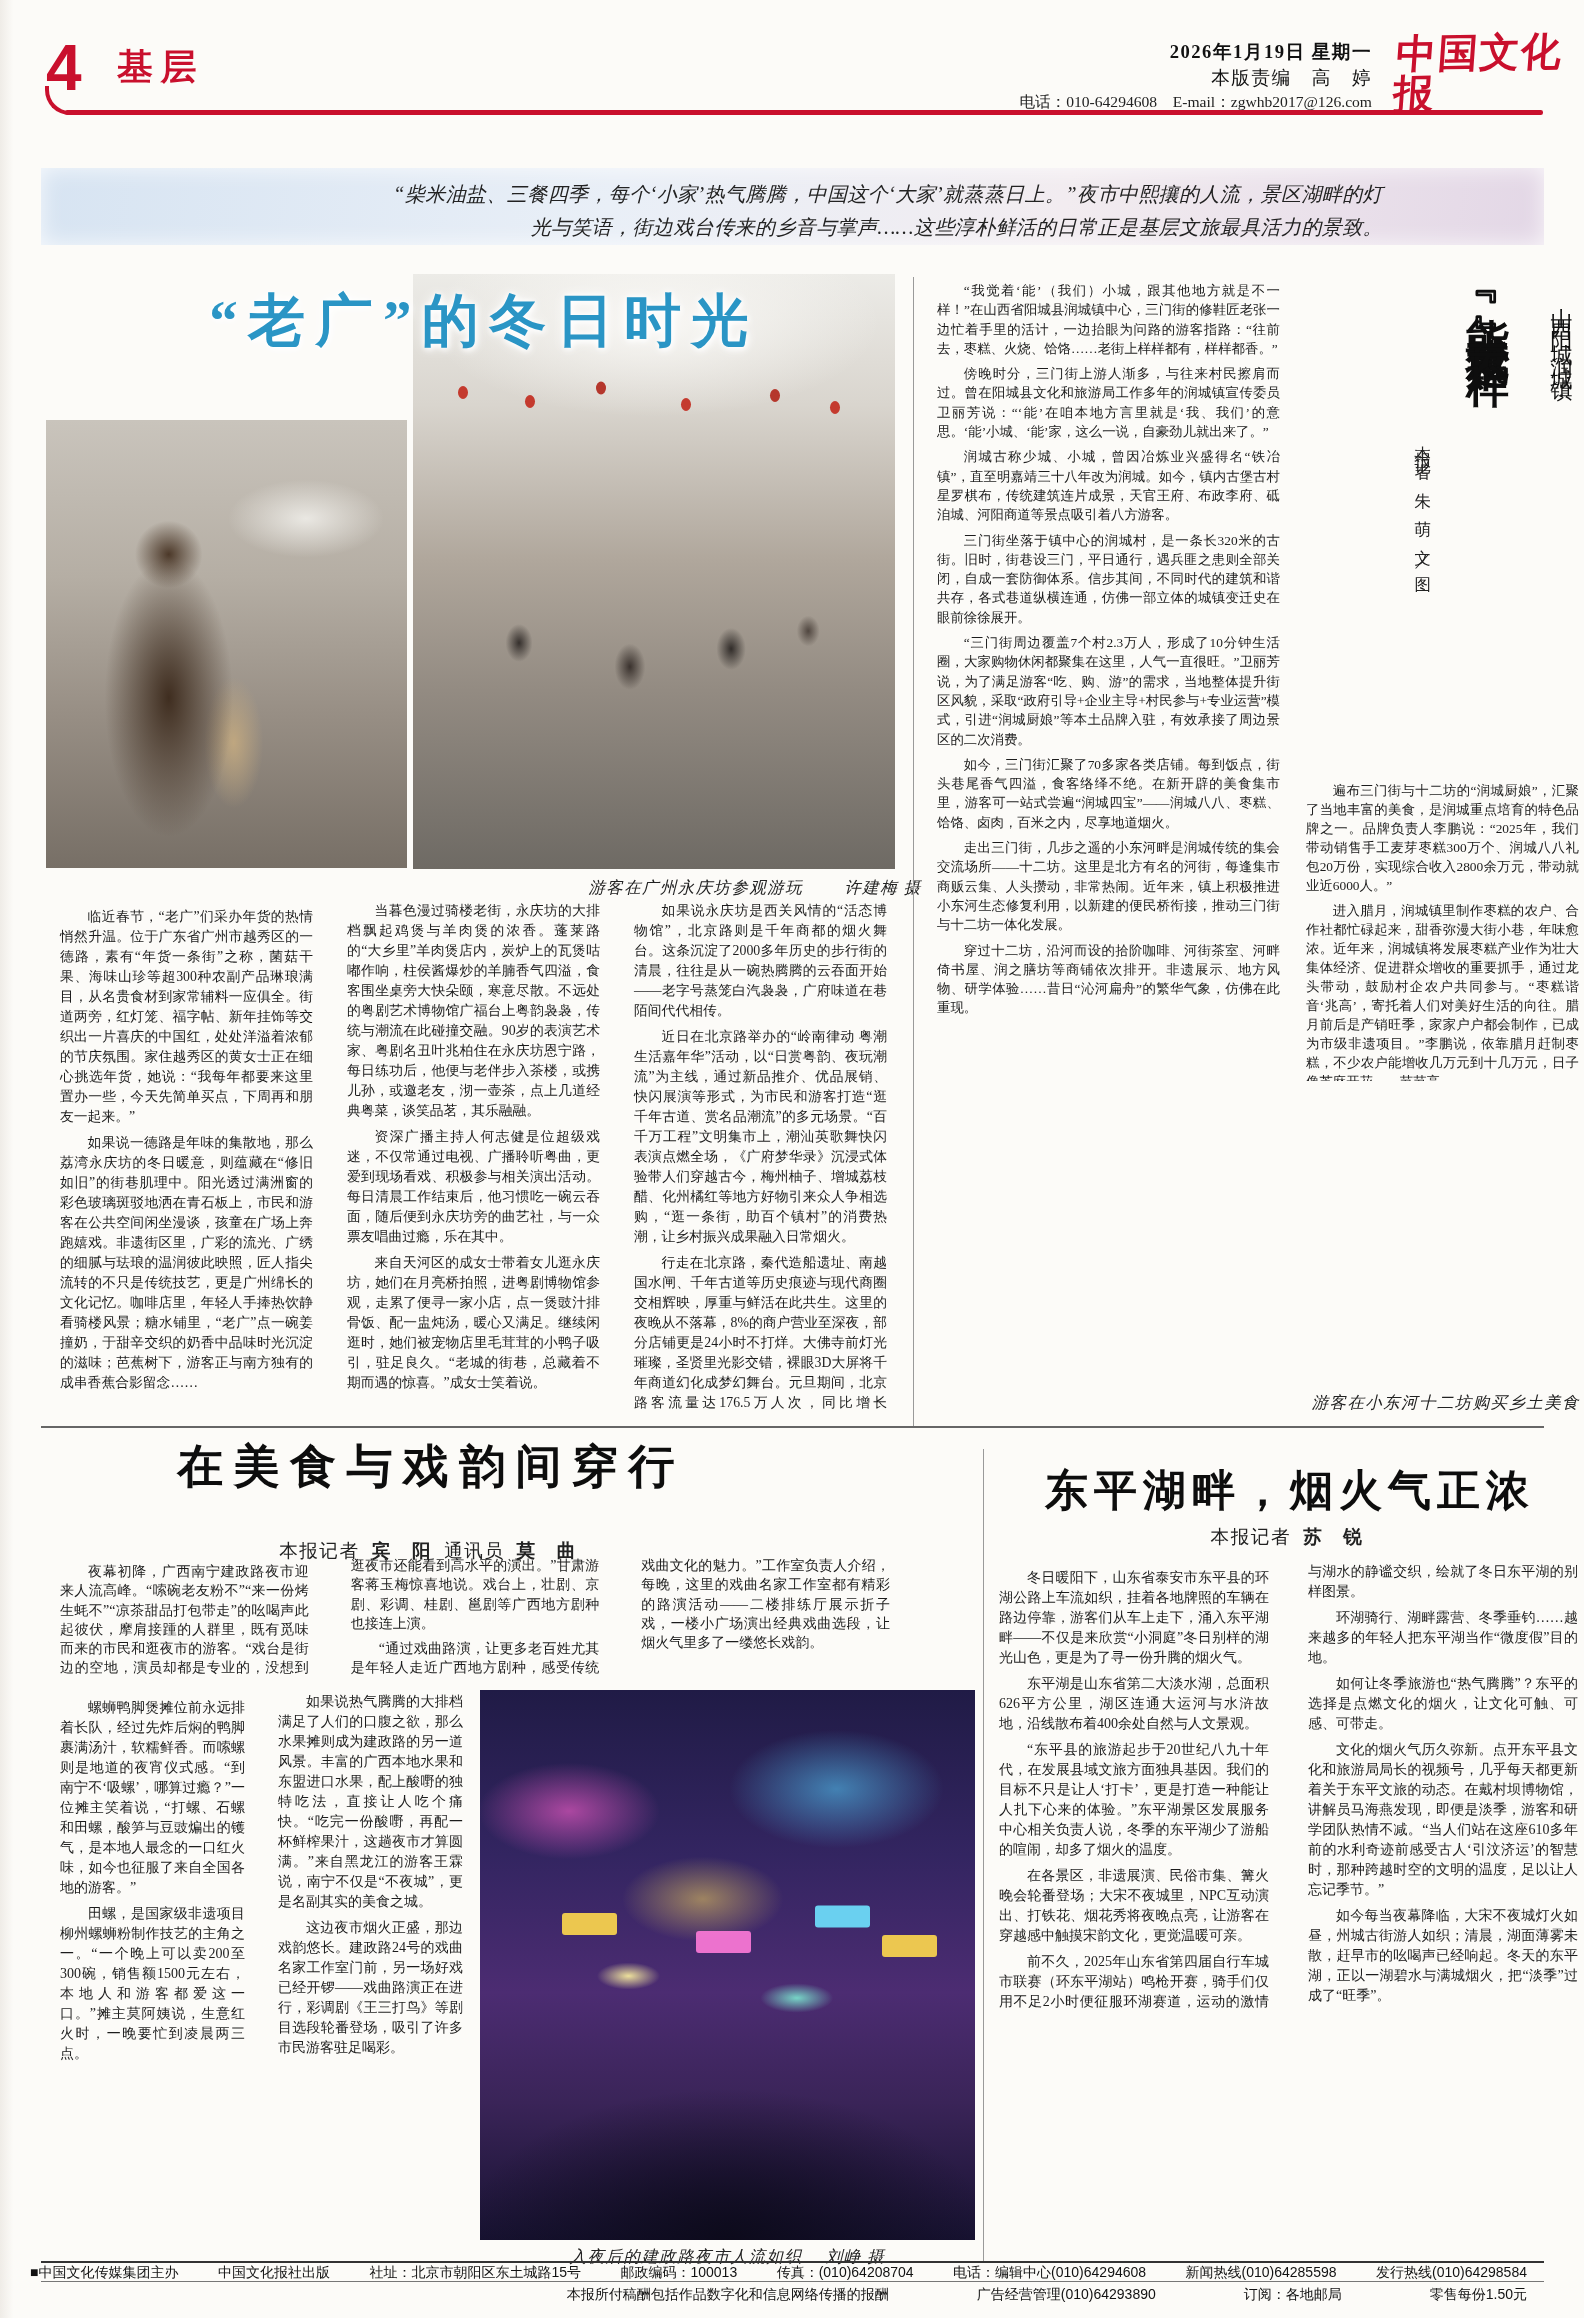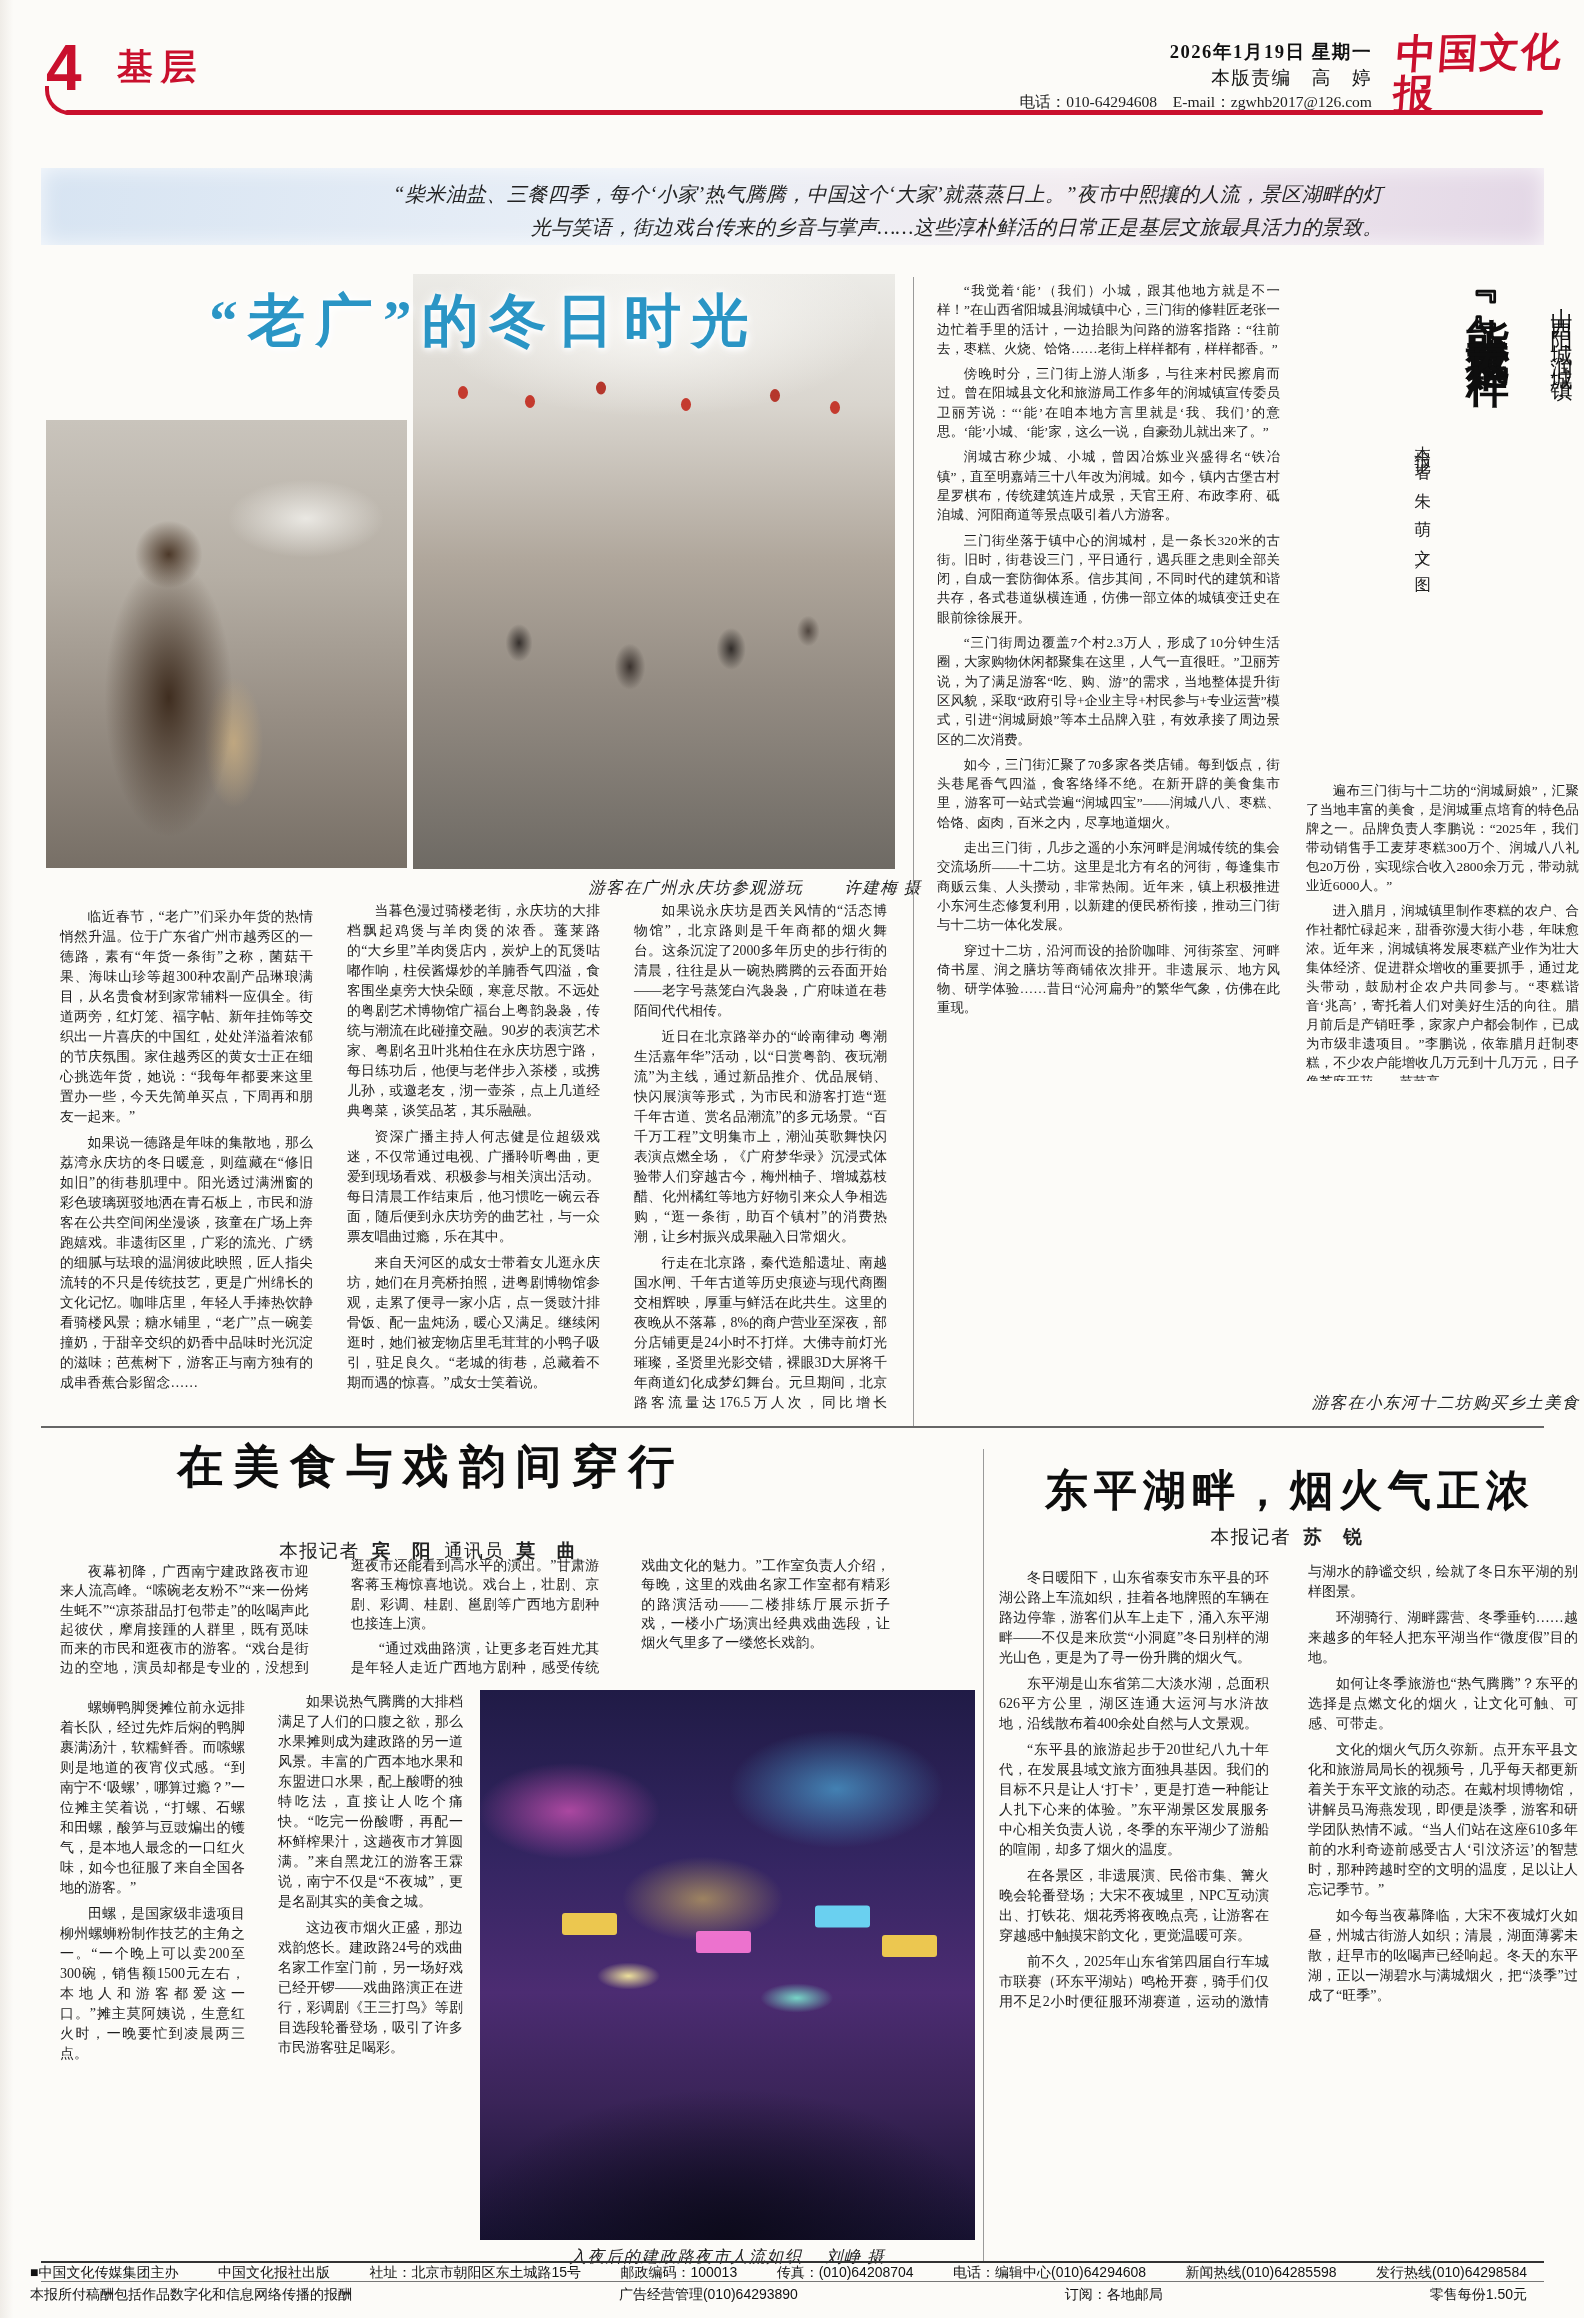--- a/index.html
+++ b/index.html
@@ -110,21 +110,21 @@
   #dongping-byline{left:996px;top:1524px;width:588px;text-align:center;font-size:18.6px;letter-spacing:1.5px;color:#222;}
   #dongping-byline b{margin:0 6px;}
   #dongping-body{left:993px;top:1562px;width:591px;height:698px;column-count:2;column-gap:27px;
     font-size:14px;line-height:20px;text-align:justify;overflow:hidden;}
 
   
   #footer-rule-a{left:41px;top:2261px;width:1503px;height:1.5px;background:#333;}
   #footer-rule-b{left:41px;top:2281px;width:1503px;height:0.7px;background:#777;}
   .footer-line{left:30px;width:1497px;display:flex;font-size:14px;color:#111;white-space:nowrap;font-family:"Liberation Sans",sans-serif;gap:25px;}
   #footer-line-1{top:2264px;justify-content:space-between;}
-  #footer-line-2{top:2286px;justify-content:space-between;column-gap:88px;}
+  #footer-line-2{top:2286px;justify-content:flex-end;column-gap:88px;}
 </style>
 </head>
 <body>
 
 <div id="paper">
 
   <div class="abs" id="page-number">4</div>
   <div class="abs" id="section-title">基层</div>
   <div class="abs" id="red-hook"></div>
   <div class="abs" id="red-rule"></div>

